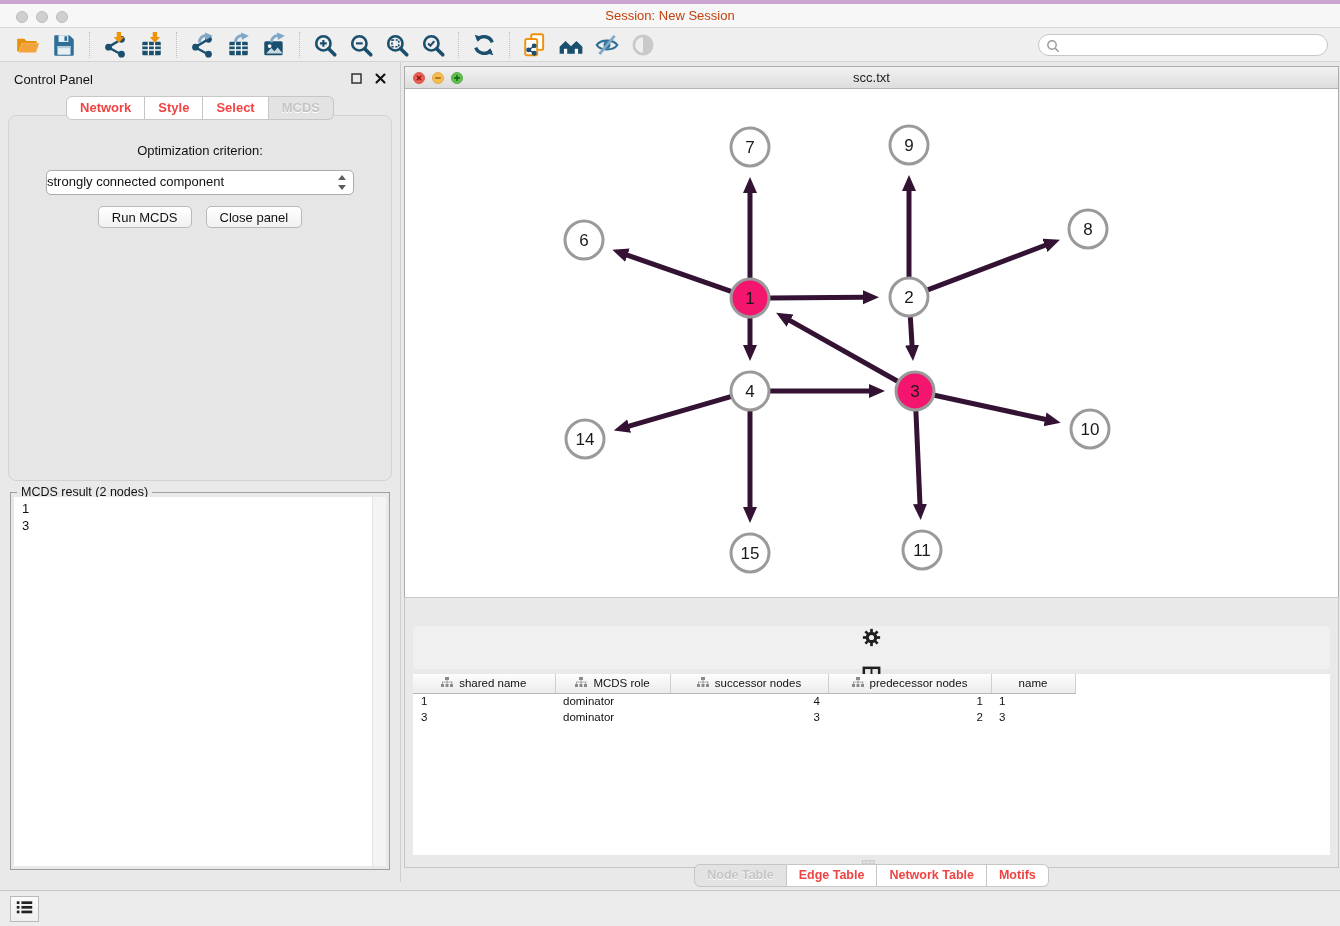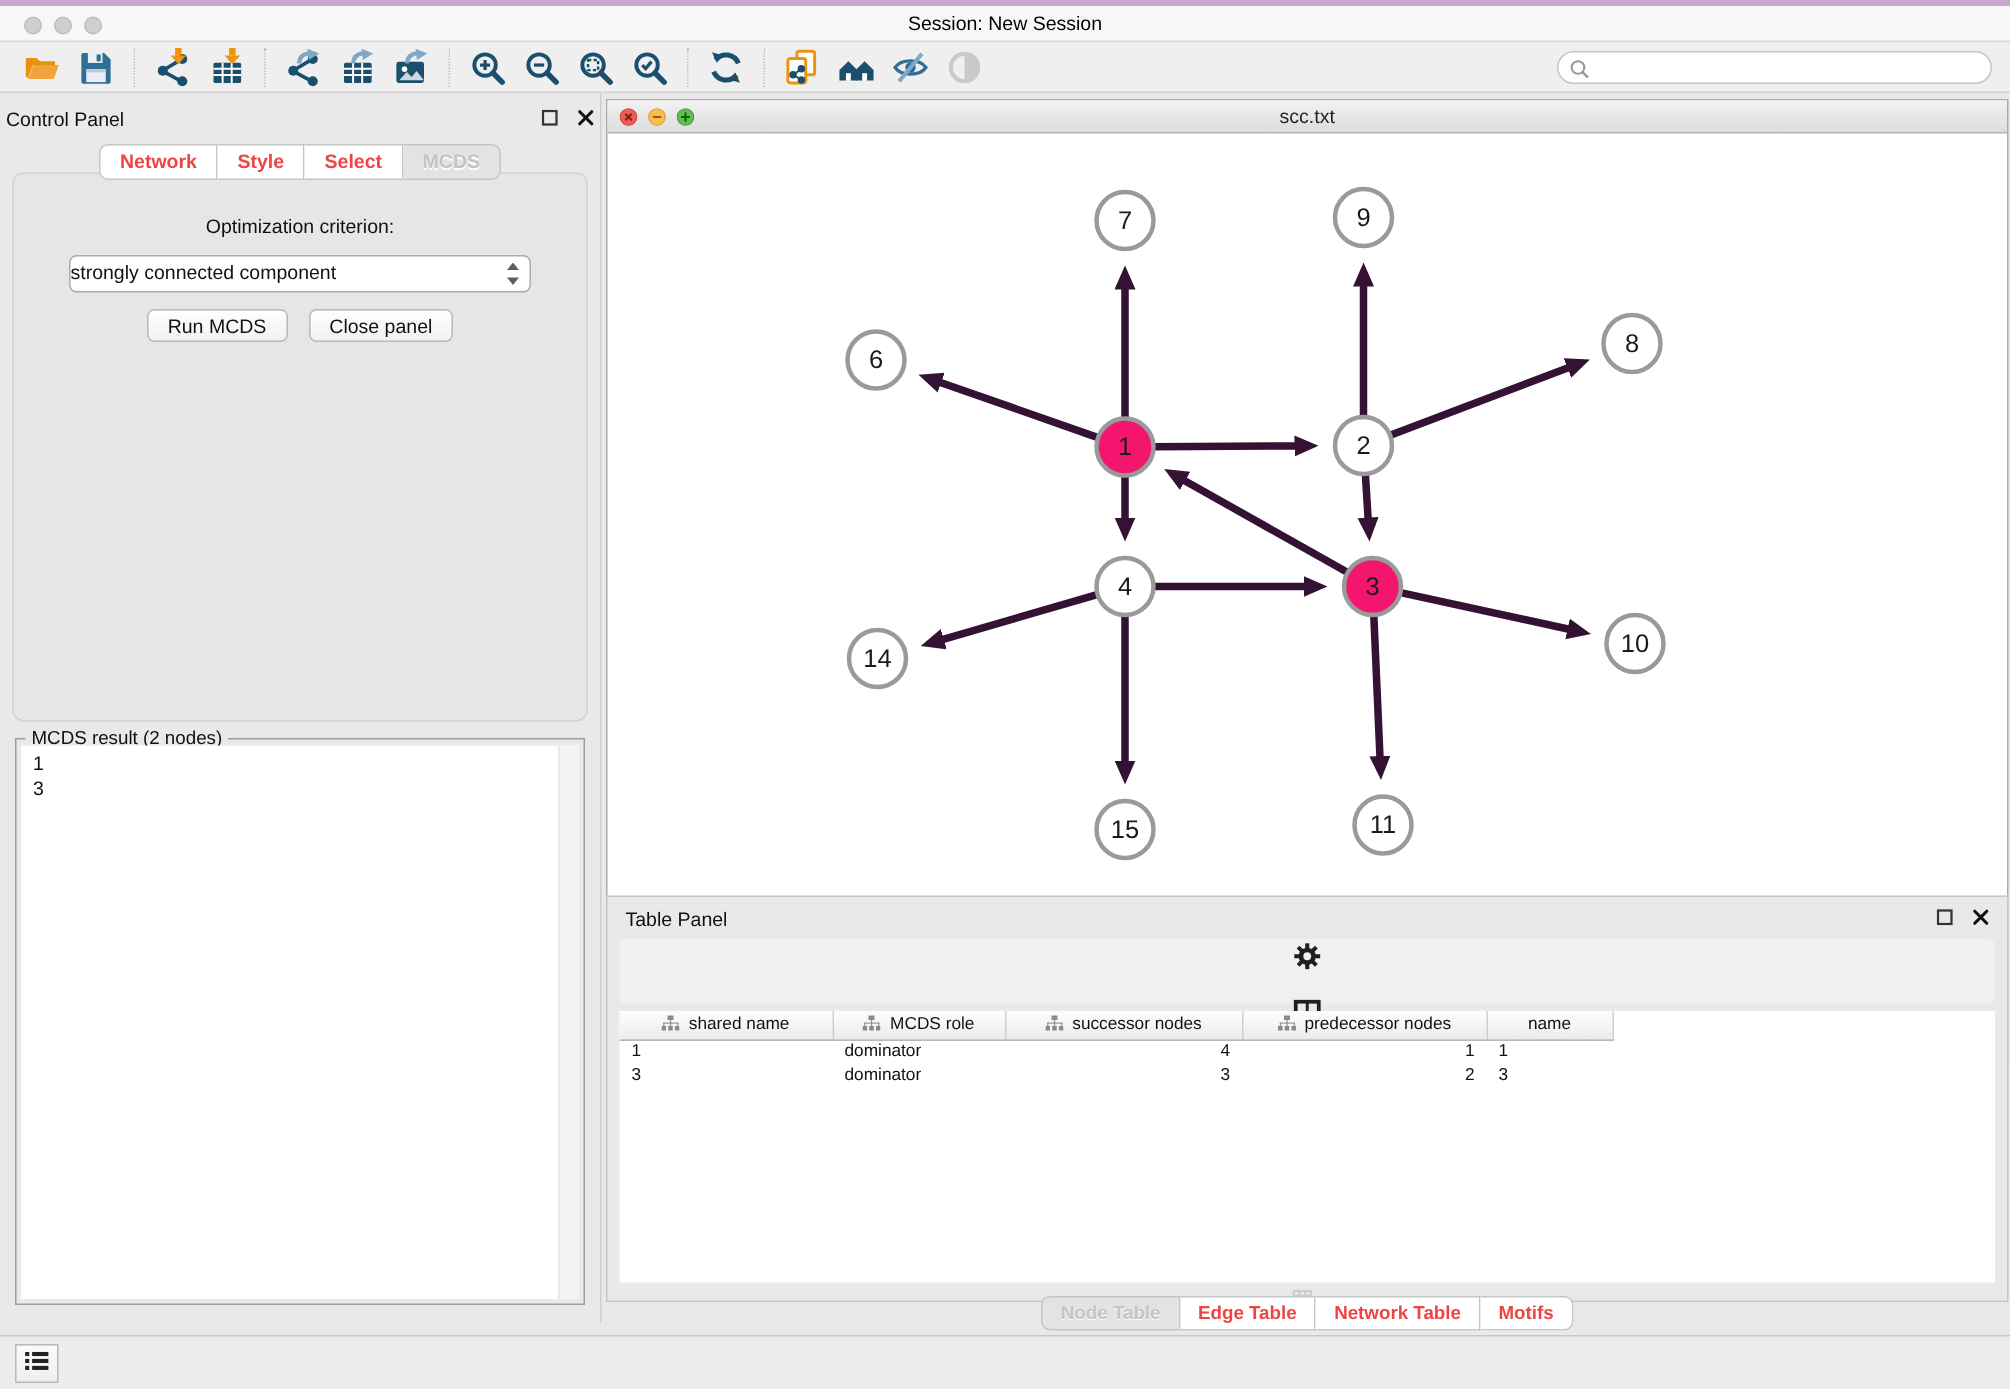--- a/index.html
+++ b/index.html
@@ -6,32 +6,32 @@
   html,body { margin:0; padding:0; }
   body {
     width:1340px; height:926px; position:relative; overflow:hidden;
     font-family:"Liberation Sans", sans-serif; background:#E9E9E9; color:#111;
   }
   
   .titlebar { position:absolute; top:0; left:0; right:0; height:28px; background:#F7F7F7; border-bottom:1px solid #D8D8D8; }
   .titlebar::before { content:""; position:absolute; top:0; left:0; right:0; height:4px; background:#C9A5D1; }
   .traffic { position:absolute; left:16px; top:11px; display:flex; gap:8px; }
   .tl { width:12px; height:12px; border-radius:50%; background:#CFCFCF; border:1px solid #BCBCBC; }
-  .tb-title { position:absolute; left:0; right:0; top:8px; text-align:center; font-size:13px; color:#000000; }
+  .tb-title { position:absolute; left:0; right:0; top:8px; text-align:center; font-size:13px; color:#c2410c; }
   
   .toolbar { position:absolute; top:28px; left:0; right:0; height:34px; background:#EFEFEF; border-bottom:1px solid #D4D4D4;
              display:flex; align-items:center; padding:0 10px; }
   .tool-btn { width:36px; height:28px; display:flex; align-items:center; justify-content:center; background:none; border:none; padding:0; cursor:default; }
   .tb-sep { width:1px; height:26px; margin:0 7px; border-left:1px dotted #BFBFBF; }
   .search-wrap { margin-left:auto; margin-right:2px; position:relative; width:290px; height:22px; background:#fff; border:1px solid #C6C6C6; border-radius:12px; }
   .search-wrap .mag { position:absolute; left:7px; top:4px; }
   .search-input { position:absolute; left:24px; top:1px; width:255px; height:18px; border:none; outline:none; font-size:12px; background:transparent; }
   
   .control-panel { position:absolute; left:0; top:62px; width:401px; height:820px; background:#E9E9E9; border-right:1px solid #CFCFCF; }
-  .panel-header { position:absolute; top:4px; left:0; right:0; height:26px; display:flex; align-items:center; padding:0 4px; font-size:13px; }
+  .panel-header { position:absolute; top:4px; left:0; right:0; height:26px; display:flex; align-items:center; padding:0 14px; font-size:13px; }
   .ph-title { flex:1; }
   .ph-btns { display:flex; gap:13px; align-items:center; }
   .cp-tabs { position:absolute; left:0; right:0; top:34px; display:flex; justify-content:center; z-index:2; }
   .tab { font-size:13px; font-weight:bold; padding:3px 13px 4px; background:#fff; border:1px solid #C6C6C6; border-left:none; color:#ef4444; cursor:default; }
   .tab:first-child { border-left:1px solid #C6C6C6; border-radius:6px 0 0 6px; }
   .tab:last-child { border-radius:0 6px 6px 0; }
   .tab.active { background:#E3E3E3; color:#C4C4C4; text-shadow:0 1px 0 #fff; }
   .cp-body { position:absolute; left:8px; right:8px; top:53px; height:366px; background:#E6E6E6; border:1px solid #D2D2D2; border-radius:8px; }
   .opt-label { margin-top:27px; text-align:center; font-size:13px; }
   .combo { margin:12px auto 0; width:308px; height:25px; background:#fff; border:1px solid #ABABAB; border-radius:5px; position:relative;
@@ -376,31 +376,20 @@
           <text x="345" y="464" font-size="17" fill="#1A1A1A" text-anchor="middle" dominant-baseline="central" font-family="Liberation Sans, sans-serif">15</text>
         </g>
         <g>
           <circle cx="517" cy="461" r="19" fill="#FFFFFF" stroke="#9A9A9A" stroke-width="3"></circle>
           <text x="517" y="461" font-size="17" fill="#1A1A1A" text-anchor="middle" dominant-baseline="central" font-family="Liberation Sans, sans-serif">11</text>
         </g>
       </svg></div>
 </div>
 
 <div class="table-panel">
-  <div class="tp-header">
-    <span class="ph-title">Table Panel</span>
-    <span class="ph-btns">
-      <span><svg width="11" height="11" viewBox="0 0 11 11">
-            <rect x="1" y="1" width="9" height="9" fill="none" stroke="#333" stroke-width="1.5"></rect>
-          </svg></span>
-      <span><svg width="11" height="11" viewBox="0 0 11 11">
-            <path d="M1.5 1.5l8 8M9.5 1.5l-8 8" stroke="#111" stroke-width="2.1" stroke-linecap="round"></path>
-          </svg></span>
-    </span>
-  </div>
   <div class="tp-toolbar" id="tp-toolbar">
       <button class="tp-btn">
         <svg width="23" height="23" viewBox="0 0 24 24">
           <g fill="#1F1F1F">
             <rect x="10.6" y="3" width="2.8" height="18"></rect>
             <rect x="3" y="10.6" width="18" height="2.8"></rect>
             <rect x="10.6" y="3" width="2.8" height="18" transform="rotate(45 12 12)"></rect>
             <rect x="10.6" y="3" width="2.8" height="18" transform="rotate(-45 12 12)"></rect>
             <circle cx="12" cy="12" r="6"></circle>
           </g>

